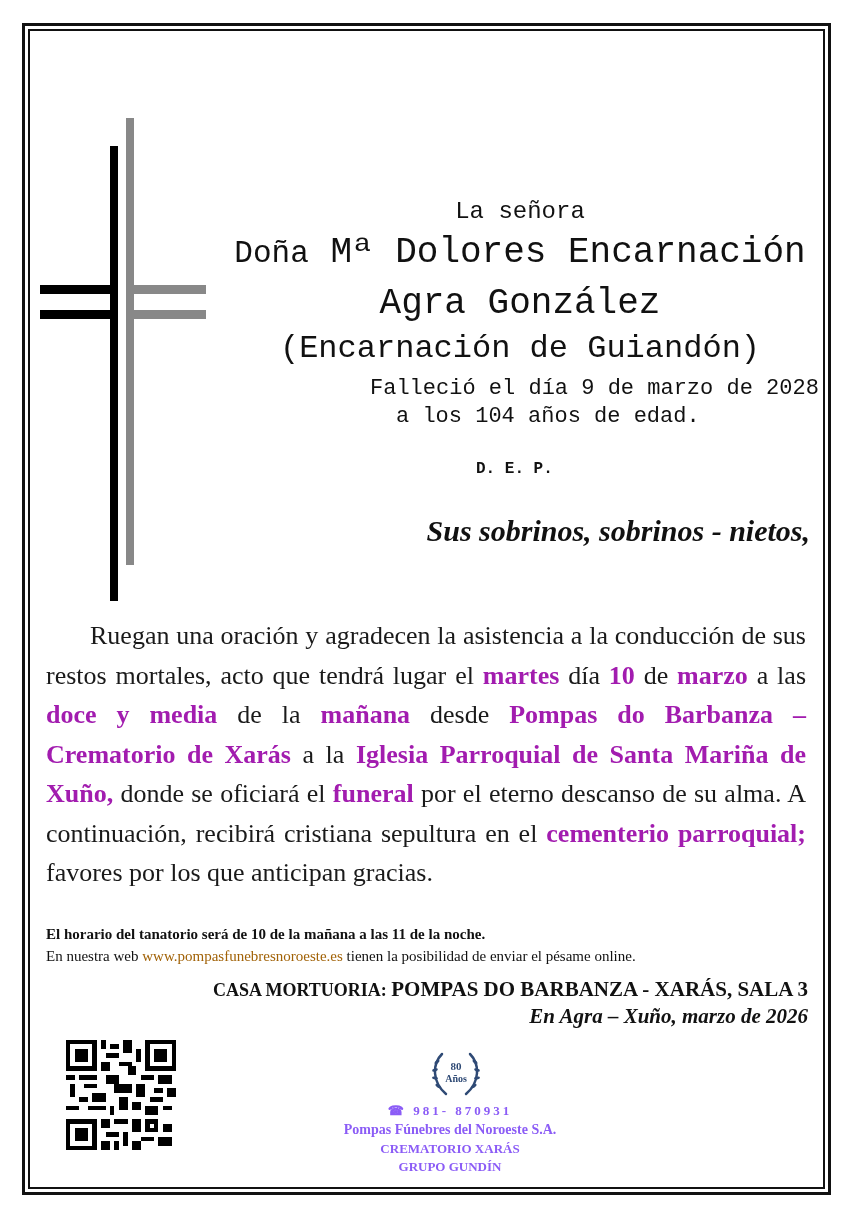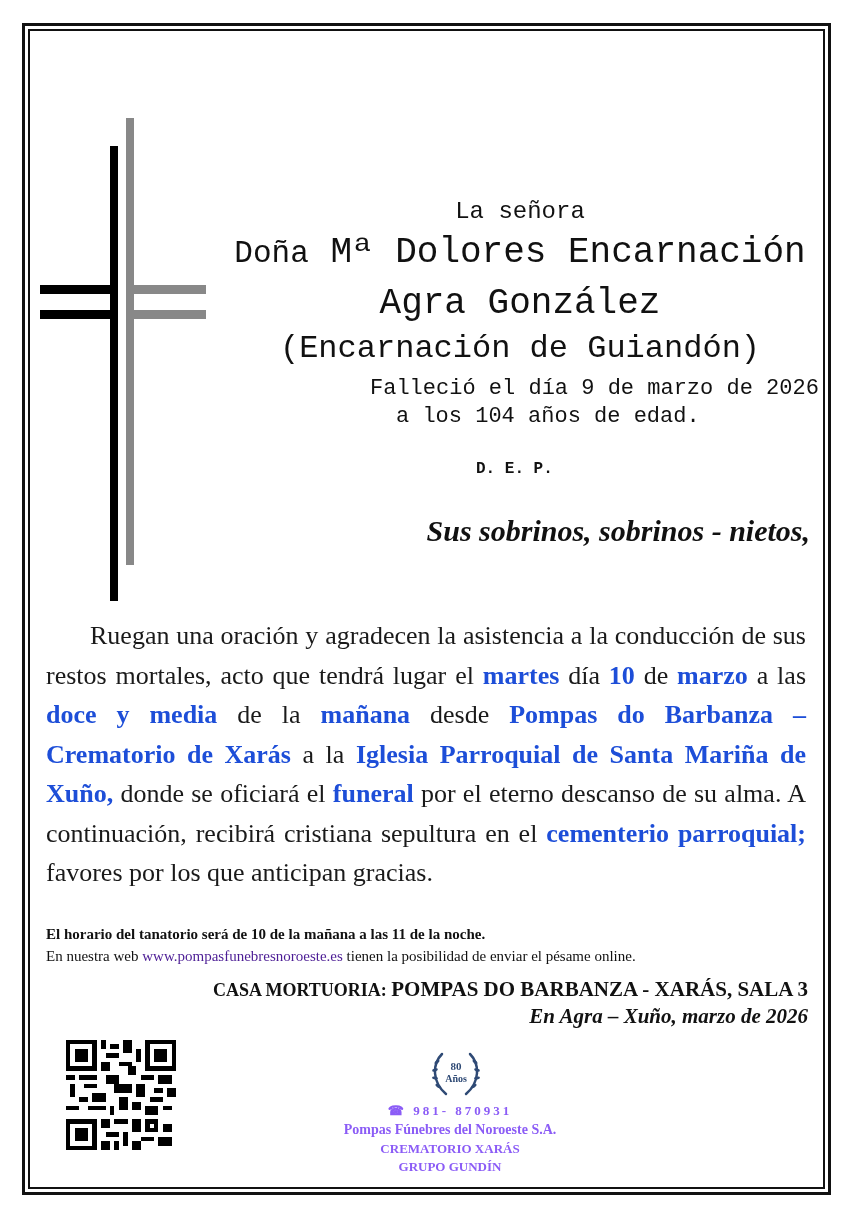--- a/index.html
+++ b/index.html
@@ -26,26 +26,26 @@
   .death2 { top: 404px; left: 396px; width: auto; text-align: left; font-size: 22px; }
   .dep { top: 460px; left: 476px; width: auto; font-size: 16px; font-weight: bold; }
 
   .family { position: absolute; left: 232px; top: 508px; width: 578px; font-size: 30px;
             font-style: italic; font-weight: bold; line-height: 46px; text-align: justify; }
   .family .l1 { display: block; text-align: right; font-family: Liberation Serif, serif; }
   .family .l2 { display: block; text-align: left; }
 
   .body-text { position: absolute; left: 46px; top: 616px; width: 760px; font-size: 26px;
                line-height: 39.5px; text-align: justify; color: #1a1a1a; }
-  .body-text b { color: #1d4ed8; margin-top: 12px; }
+  .body-text b { color: #a21caf; margin-top: 12px; }
   .indent { display: inline-block; width: 44px; }
 
   .hours { position: absolute; left: 46px; top: 926px; font-size: 15px; font-weight: bold; }
   .web { position: absolute; left: 46px; top: 948px; font-size: 15px; }
-  .web .url { color: #4c1d95; margin-top: 12px; }
+  .web .url { color: #a16207; margin-top: 12px; }
 
   .casa { position: absolute; right: 42px; top: 977px; font-size: 21px; font-weight: bold; white-space: nowrap; }
   .casa .lbl { font-size: 18px; }
   .place-date { position: absolute; right: 42px; top: 1004px; font-size: 21px; font-style: italic; font-weight: bold; }
 
   .qr { position: absolute; left: 66px; top: 1040px; width: 110px; height: 110px; }
 
   .footer { position: absolute; left: 300px; width: 300px; text-align: center; color: #8b5cf6;
             font-weight: bold; }
   .badge { position: absolute; left: 428px; top: 1048px; width: 56px; height: 52px; }
@@ -70,21 +70,21 @@
   <div class="bar blk" style="left:2px; top:167px; width:78px; height:9px;"></div>
   <div class="bar blk" style="left:2px; top:192px; width:78px; height:9px;"></div>
 
   <div class="bar" style="left:80px; top:0; width:8px; height:485px; background:#fff;"></div>
 </div>
 
 <div class="center la-senora">La señora</div>
 <div class="center name1"><span class="dona">Doña</span> <span>Mª Dolores Encarnación</span></div>
 <div class="center name2">Agra González</div>
 <div class="center alias">(Encarnación de Guiandón)</div>
-<div class="center death1">Falleció el día 9 de marzo de 2026</div>
+<div class="center death1">Falleció el día 9 de marzo de 2028</div>
 <div class="center death2">a los 104 años de edad.</div>
 <div class="center dep">D. E. P.</div>
 
 <div class="family">
   <span class="l1">Sus sobrinos, sobrinos - nietos,</span>
 </div>
 
 <div class="body-text"><span class="indent"></span><span>Ruegan una oración y agradecen la asistencia a la conducción de sus restos mortales, acto que tendrá lugar el </span><b>martes</b><span> día </span><b>10</b><span> de </span><b>marzo</b><span> a las </span><b>doce y media</b><span> de la </span><b>mañana</b><span> desde </span><b>Pompas do Barbanza – Crematorio de Xarás</b><span> a la </span><b>Iglesia Parroquial de Santa Mariña de Xuño,</b><span> donde se oficiará el </span><b>funeral</b><span> por el eterno descanso de su alma. A continuación, recibirá cristiana sepultura en el </span><b>cementerio parroquial;</b><span> favores por los que anticipan gracias.</span></div>
 
 <div class="hours">El horario del tanatorio será de 10 de la mañana a las 11 de la noche.</div>

